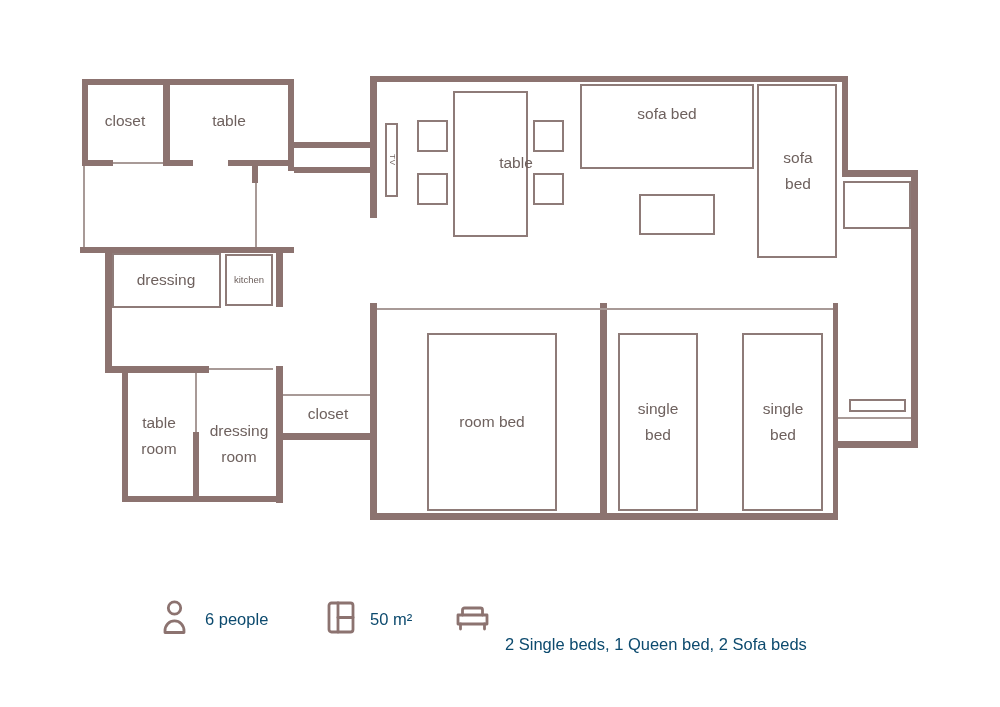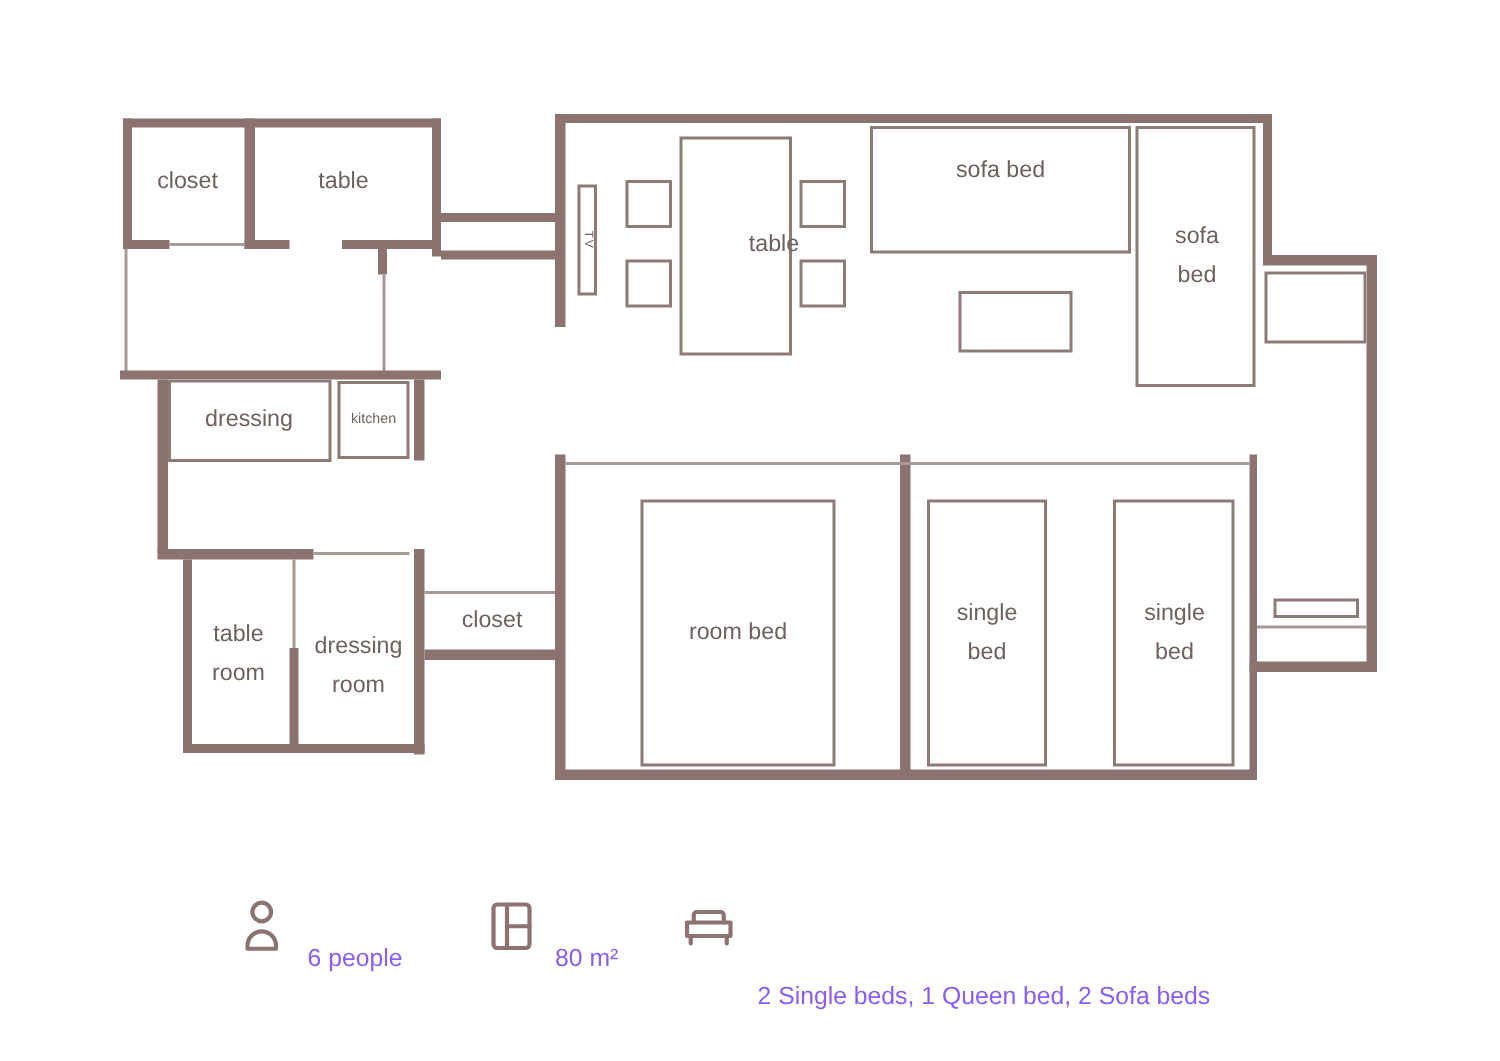--- a/index.html
+++ b/index.html
@@ -11,21 +11,21 @@
   .thin{position:absolute;background:#a89a97;}
   .furn{position:absolute;border:2px solid #8e7b78;background:#ffffff;box-sizing:border-box;}
   .lbl{
     position:absolute;transform:translate(-50%,-50%);
     font-size:15.5px;color:#6e615e;white-space:nowrap;text-align:center;line-height:26px;
   }
   .lbl span{display:block;}
   .lbl.small{font-size:9.5px;line-height:12px;}
   .lbl.tv{font-size:8px;transform:translate(-50%,-50%) rotate(90deg);letter-spacing:1px;line-height:10px;}
   .legend-item-label{
-    position:absolute;font-size:16.5px;color:#8b5cf6;white-space:nowrap;margin-top:20px;
+    position:absolute;font-size:16.5px;color:#0c4a6e;white-space:nowrap;
   }
   .licon{position:absolute;}
   svg{display:block;}
 </style>
 </head>
 <body>
 
 <div id="canvas">
 
   <div>
@@ -134,21 +134,21 @@
     </div>
     <div class="legend-item-label" style="left:205px;top:610px">6 people</div>
 
     <div class="licon" style="left:327px;top:601px">
       <svg width="28" height="33" viewBox="0 0 28 33" fill="none" stroke="#8c7370" stroke-width="2.8" stroke-linecap="round" stroke-linejoin="round">
         <rect x="2" y="2" width="24" height="29" rx="2.5"></rect>
         <line x1="11" y1="2" x2="11" y2="31"></line>
         <line x1="11" y1="16.5" x2="26" y2="16.5"></line>
       </svg>
     </div>
-    <div class="legend-item-label" style="left:370px;top:610px">80 m²</div>
+    <div class="legend-item-label" style="left:370px;top:610px">50 m²</div>
 
     <div class="licon" style="left:456px;top:604px">
       <svg width="33" height="28" viewBox="0 0 33 28" fill="none" stroke="#8c7370" stroke-width="2.8" stroke-linecap="round" stroke-linejoin="round">
         <path d="M6.5 11 V6 a2 2 0 0 1 2-2 h16 a2 2 0 0 1 2 2 v5"></path>
         <rect x="2" y="11" width="29" height="9"></rect>
         <line x1="4.5" y1="20" x2="4.5" y2="25"></line>
         <line x1="28.5" y1="20" x2="28.5" y2="25"></line>
       </svg>
     </div>
     <div class="legend-item-label" style="left:505px;top:635px">2 Single beds, 1 Queen bed, 2 Sofa beds</div>

